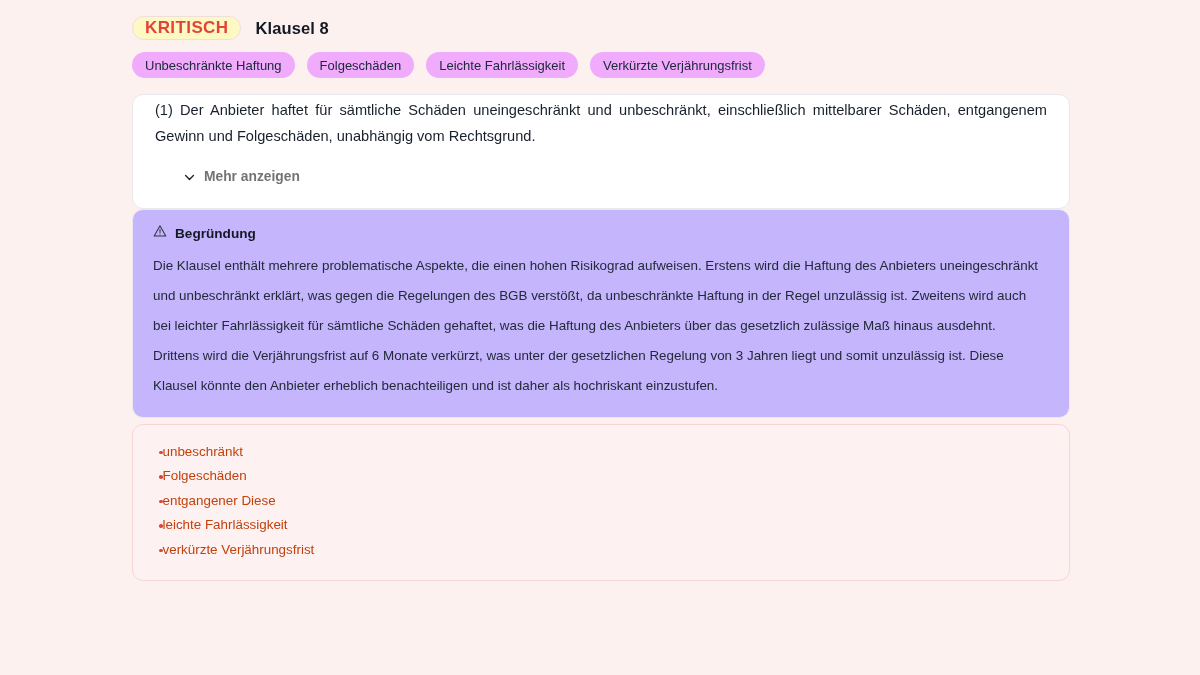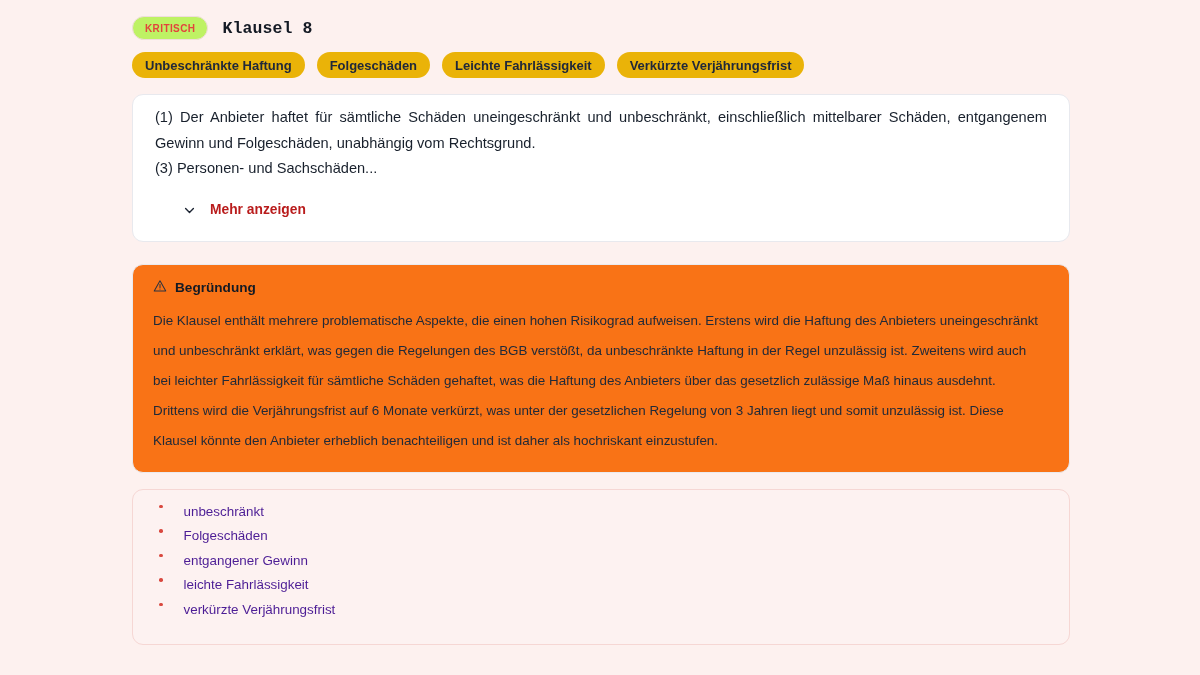--- a/index.html
+++ b/index.html
@@ -33,109 +33,107 @@
     margin-bottom: 10px;
   }
 
   .severity-badge {
     display: inline-flex;
     align-items: center;
     justify-content: center;
     height: 24px;
     padding: 11px 12px;
     border-radius: 999px;
-    background: #bef264;
+    background: #fef9c3;
     border: 1px solid #f0dedc;
     color: #e2443c;
-    font-size: 10px;
+    font-size: 17px;
     font-weight: bold;
     letter-spacing: 0.4px;
     white-space: nowrap;
   }
 
   .clause-title {
     font-size: 16.5px;
     font-weight: bold;
     color: #141a24;
     letter-spacing: 0.1px;
-    font-family: Liberation Mono, monospace;
   }
 
   
   .tag-row {
     display: flex;
     align-items: center;
     gap: 12px;
     margin-bottom: 16px;
     height: 26px;
   }
 
   .tag-pill {
     display: inline-flex;
     align-items: center;
     height: 26px;
     padding: 0 13px;
     border-radius: 999px;
-    background: #eab308;
+    background: #f0abfc;
     color: #20283a;
     font-size: 13px;
-    font-weight: bold;
+    font-weight: normal;
     white-space: nowrap;
   }
 
   
   .card {
     border-radius: 11px;
     width: 938px;
   }
 
   .card-clause {
     background: #ffffff;
     border: 1px solid #e8e9ee;
-    padding: 10px 22px 20px 22px;
-    margin-bottom: 22px;
+    padding: 3px 22px 20px 22px;
   }
 
   .clause-para {
     font-size: 14.6px;
     line-height: 25.5px;
     color: #18202c;
   }
   .clause-para.justify {
     text-align: justify;
     text-justify: inter-word;
   }
 
   .more-toggle {
     display: inline-flex;
     align-items: flex-end;
-    gap: 14px;
+    gap: 8px;
     margin-top: 20px;
     margin-left: 28px;
     font-size: 13.8px;
     font-weight: bold;
-    color: #b91c1c;
+    color: #737373;
     cursor: pointer;
     background: none;
     border: none;
     font-family: inherit;
   }
 
   .chev {
     width: 13px;
     height: 13px;
     display: block;
   }
 
   
   .card-reason {
-    background: #f97316;
+    background: #c4b5fd;
     border: 1px solid #e9eaef;
     padding: 14px 24px 16px 20px;
-    margin-bottom: 16px;
+    margin-bottom: 6px;
   }
 
   .sec-head {
     display: flex;
     align-items: center;
     gap: 8px;
     margin-bottom: 9px;
   }
 
   .sec-head-label {
@@ -158,25 +156,25 @@
   }
 
   .sec-head-label.warn {
     color: #c4362f;
   }
 
   .warn-list { list-style: none; }
 
   .warn-item {
     display: flex;
-    align-items: flex-start;
-    gap: 21px;
+    align-items: center;
+    gap: 0;
     height: 24.5px;
     font-size: 13.4px;
-    color: #4c1d95;
+    color: #c2410c;
     padding-left: 6px;
   }
 
   .warn-dot {
     width: 3.5px;
     height: 3.5px;
     border-radius: 50%;
     background: #d9483f;
     flex: 0 0 auto;
     position: relative;
@@ -195,21 +193,20 @@
 
   <div class="tag-row">
     <span class="tag-pill">Unbeschränkte Haftung</span>
     <span class="tag-pill">Folgeschäden</span>
     <span class="tag-pill">Leichte Fahrlässigkeit</span>
     <span class="tag-pill">Verkürzte Verjährungsfrist</span>
   </div>
 
   <div class="card card-clause">
     <div class="clause-para justify">(1) Der Anbieter haftet für sämtliche Schäden uneingeschränkt und unbeschränkt, einschließlich mittelbarer Schäden, entgangenem Gewinn und Folgeschäden, unabhängig vom Rechtsgrund.</div>
-    <div class="clause-para">(3) Personen- und Sachschäden...</div>
 
     <button class="more-toggle">
       <span>
         <svg class="chev" viewBox="0 0 16 16" fill="none" xmlns="http://www.w3.org/2000/svg">
           <path d="M3.2 5.6 L8 10.4 L12.8 5.6" stroke="#1d2533" stroke-width="1.7" stroke-linecap="round" stroke-linejoin="round"></path>
         </svg>
       </span>
       <span>Mehr anzeigen</span>
     </button>
   </div>
@@ -234,21 +231,21 @@
       <li class="warn-item">
         <span class="warn-dot"></span>
         <span>unbeschränkt</span>
       </li>
       <li class="warn-item">
         <span class="warn-dot"></span>
         <span>Folgeschäden</span>
       </li>
       <li class="warn-item">
         <span class="warn-dot"></span>
-        <span>entgangener Gewinn</span>
+        <span>entgangener Diese</span>
       </li>
       <li class="warn-item">
         <span class="warn-dot"></span>
         <span>leichte Fahrlässigkeit</span>
       </li>
       <li class="warn-item">
         <span class="warn-dot"></span>
         <span>verkürzte Verjährungsfrist</span>
       </li>
     </ul>

